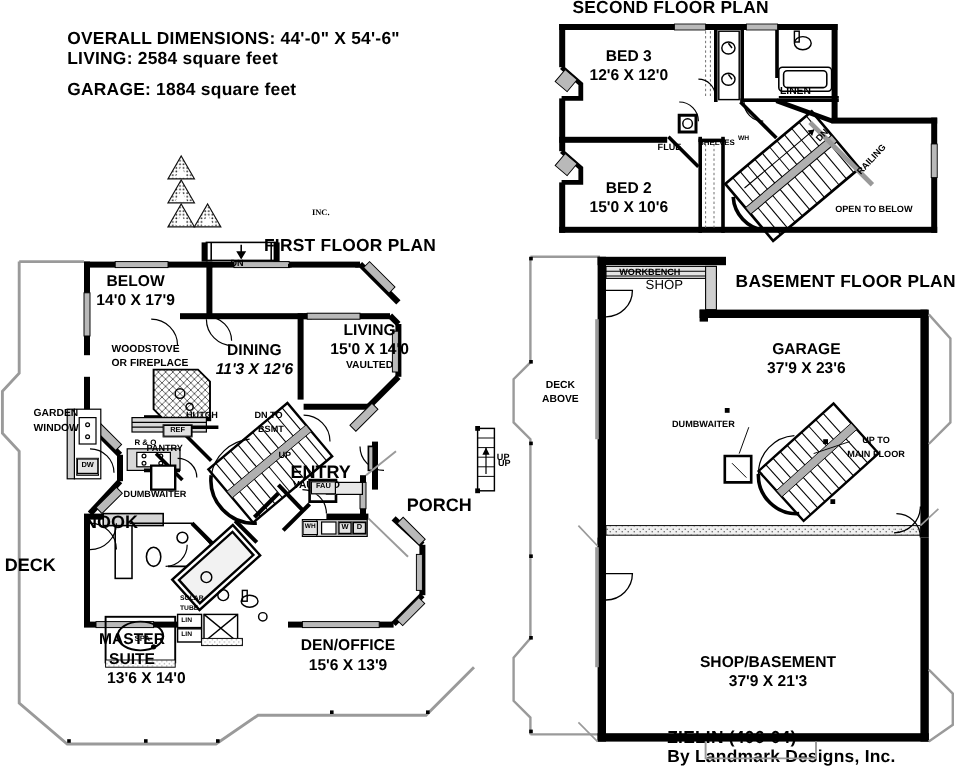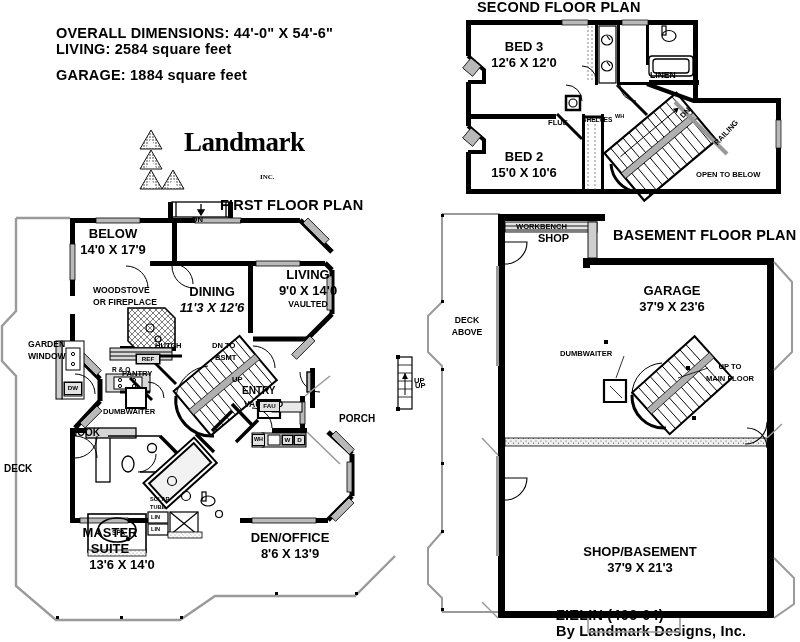--- a/index.html
+++ b/index.html
@@ -4,22 +4,22 @@
 <style>
   html,body{margin:0;padding:0;background:#ffffff;}
   body{width:800px;height:642px;position:relative;overflow:hidden;
        font-family:"Liberation Sans",sans-serif;color:#000;}
   .abs{position:absolute;}
   .t{position:absolute;white-space:pre;line-height:1.08;}
   .ctr{text-align:center;transform:translateX(-50%);}
   
   .f14{font-size:14.5px;font-weight:bold;letter-spacing:.2px;}
   .f13{font-size:13px;font-weight:bold;}
-  .f12{font-size:10px;font-weight:bold;}
-  .f11{font-size:11px;font-weight:bold;}
+  .f12{font-size:15px;font-weight:bold;}
+  .f11{font-size:11px;font-weight:normal;}
   .f9{font-size:8.6px;font-weight:bold;}
   .f8{font-size:7.6px;font-weight:bold;}
   .f7{font-size:6.6px;font-weight:bold;}
   .f6{font-size:5.6px;font-weight:bold;}
   .lbl-box{position:absolute;border:1px solid #000;background:#e2e2e2;box-sizing:border-box;
            font-size:6.2px;font-weight:bold;text-align:center;line-height:1;display:flex;
            align-items:center;justify-content:center;}
   svg{position:absolute;overflow:visible;}
 </style>
 </head>
@@ -43,21 +43,20 @@
       <polygon points="11,40 22,59 0,59"></polygon>
       <polygon points="33,40 44,59 22,59"></polygon>
     </g>
     <g fill="#fff" stroke="none">
       <polygon points="11,9 16,18 6,18"></polygon>
       <polygon points="11,29 16,38 6,38"></polygon>
       <polygon points="11,49 16,58 6,58"></polygon>
       <polygon points="33,49 38,58 28,58"></polygon>
     </g>
   </svg>
-  <div class="t" style="left:44px;top:0px;font-family:'Liberation Serif',serif;font-size:27px;font-weight:bold;letter-spacing:-0.5px;">Landmark</div>
   <div class="t" style="left:120px;top:46px;font-family:'Liberation Serif',serif;font-size:7px;font-weight:bold;">INC.</div>
 </div>
 
 <div class="t f14" style="left:220px;top:198px;">FIRST FLOOR PLAN</div>
 <div class="t f14" style="left:477px;top:0px;">SECOND FLOOR PLAN</div>
 <div class="t f14" style="left:613px;top:228px;">BASEMENT FLOOR PLAN</div>
 
 <div class="t f14" style="left:556px;top:608px;">ZIELIN (406-04)</div>
 <div class="t f14" style="left:556px;top:624px;text-align:center;">By Landmark Designs, Inc.</div>
 
@@ -449,21 +448,21 @@
 
   <div class="t f8" style="left:192px;top:20px;">DN</div>
 
   <div class="t f13 ctr" style="left:113px;top:31px;">BELOW</div>
   <div class="t f13 ctr" style="left:113px;top:47px;">14'0 X 17'9</div>
 
   <div class="t f13 ctr" style="left:212px;top:89px;">DINING</div>
   <div class="t f13 ctr" style="left:212px;top:105px;font-style:italic;">11'3 X 12'6</div>
 
   <div class="t f13 ctr" style="left:308px;top:72px;">LIVING</div>
-  <div class="t f13 ctr" style="left:308px;top:88px;">9'0 X 14'0</div>
+  <div class="t f13 ctr" style="left:308px;top:88px;">15'0 X 14'0</div>
   <div class="t f9 ctr" style="left:308px;top:104px;">VAULTED</div>
 
   <div class="t f9" style="left:93px;top:90px;">WOODSTOVE</div>
   <div class="t f9" style="left:93px;top:102px;">OR FIREPLACE</div>
 
   <div class="t f9" style="left:28px;top:144px;">GARDEN</div>
   <div class="t f9" style="left:28px;top:156px;">WINDOW</div>
 
   <div class="lbl-box" style="left:136px;top:158px;width:24px;height:10px;">REF</div>
   <div class="t f7" style="left:112px;top:170px;">R &amp; O</div>
@@ -486,21 +485,21 @@
 
   <div class="t f12" style="left:339px;top:218px;">PORCH</div>
   <div class="t f12" style="left:70px;top:232px;">NOOK</div>
   <div class="t f12" style="left:4px;top:268px;">DECK</div>
 
   <div class="t f13 ctr" style="left:110px;top:330px;">MASTER</div>
   <div class="t f13 ctr" style="left:110px;top:346px;">SUITE</div>
   <div class="t f13 ctr" style="left:110px;top:362px;margin-left:12px;">13'6 X 14'0</div>
 
   <div class="t f13 ctr" style="left:290px;top:335px;">DEN/OFFICE</div>
-  <div class="t f13 ctr" style="left:290px;top:351px;">8'6 X 13'9</div>
+  <div class="t f13 ctr" style="left:290px;top:351px;">15'6 X 13'9</div>
 
   <div class="t f7" style="left:112px;top:333px;">SPA</div>
   <div class="t f6" style="left:150px;top:300px;">SOLAR</div>
   <div class="t f6" style="left:150px;top:308px;">TUBE</div>
   <div class="t f6" style="left:151px;top:318px;">LIN</div>
   <div class="t f6" style="left:151px;top:330px;">LIN</div>
 </div>
 
 <div class="abs" style="left:420px;top:200px;width:380px;height:420px;">
   <svg width="380" height="420" style="left:0;top:0;">

